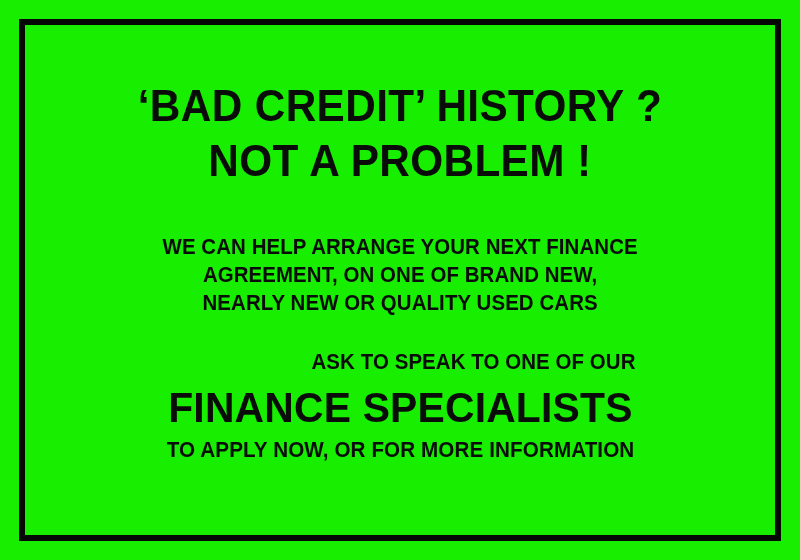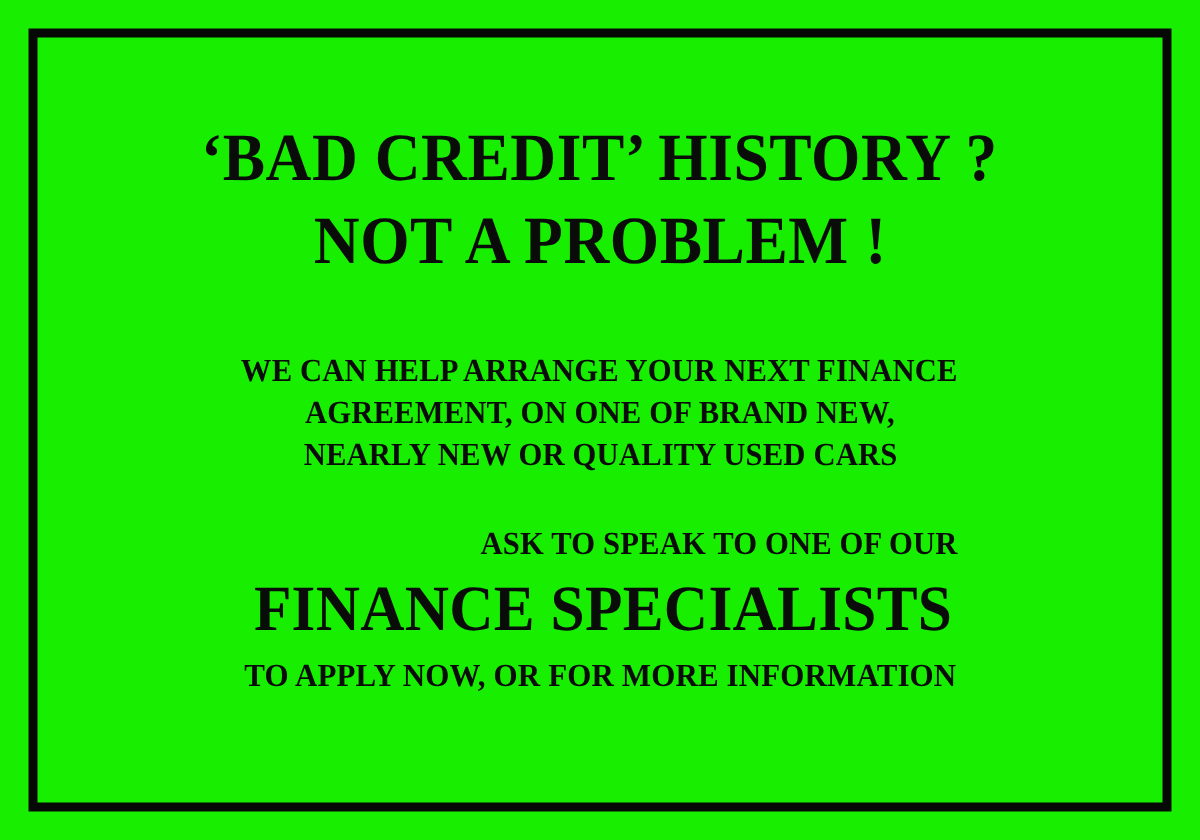--- a/index.html
+++ b/index.html
@@ -15,21 +15,20 @@
     font-family: "Liberation Sans", sans-serif;
     overflow: hidden;
   }
 
   .poster {
     position: relative;
     width: 800px;
     height: 476px;
     background: #17ee00;
     box-sizing: border-box;
-    font-family: Liberation Serif, serif;
   }
 
   
   .poster-frame {
     position: absolute;
     left: 19px;
     top: 19px;
     width: 762px;
     height: 522px;
     border: 6px solid #060806;
@@ -73,21 +72,20 @@
     line-height: 55px;
     transform: scaleX(0.94);
     letter-spacing: 0.4px;
   }
 
   
   .body-block {
     margin-top: 45px;
     display: flex;
     flex-direction: column;
-    align-items: center;
   }
 
   .body-line {
     font-size: 21.5px;
     line-height: 28px;
     transform: scaleX(0.95);
     letter-spacing: 0.1px;
   }
 
   

